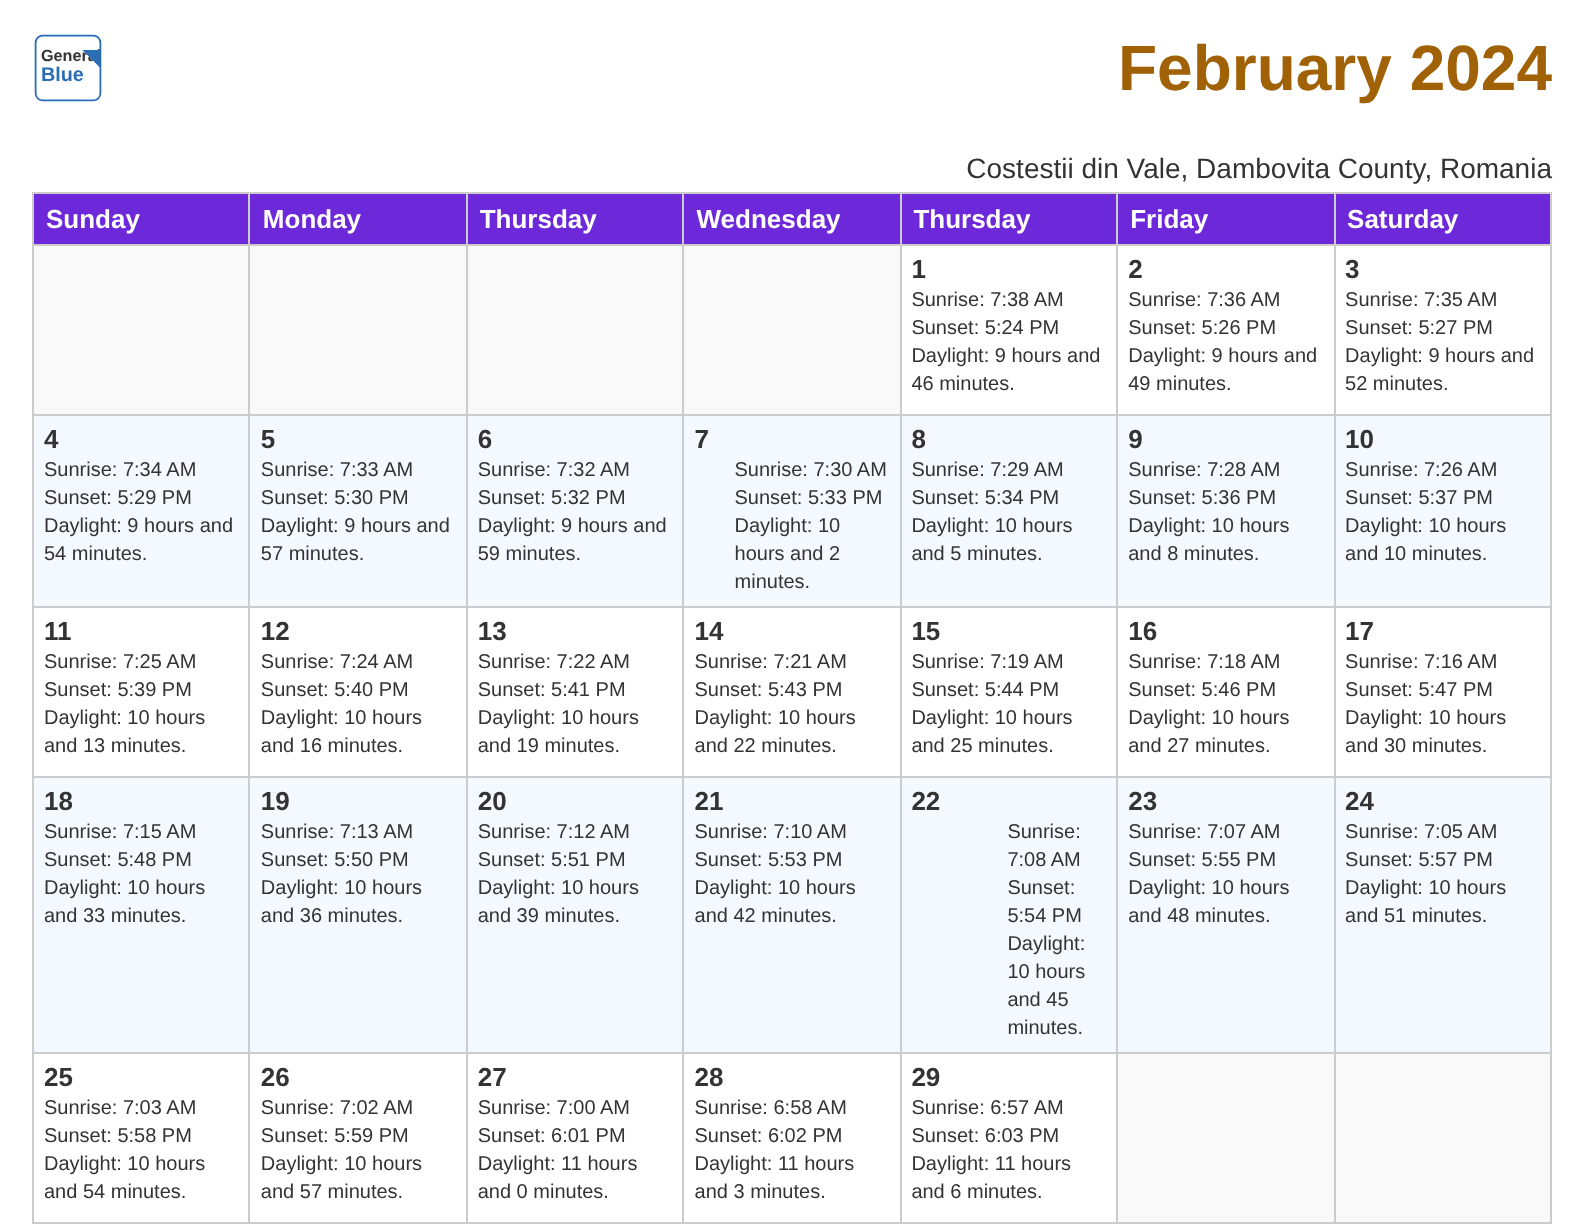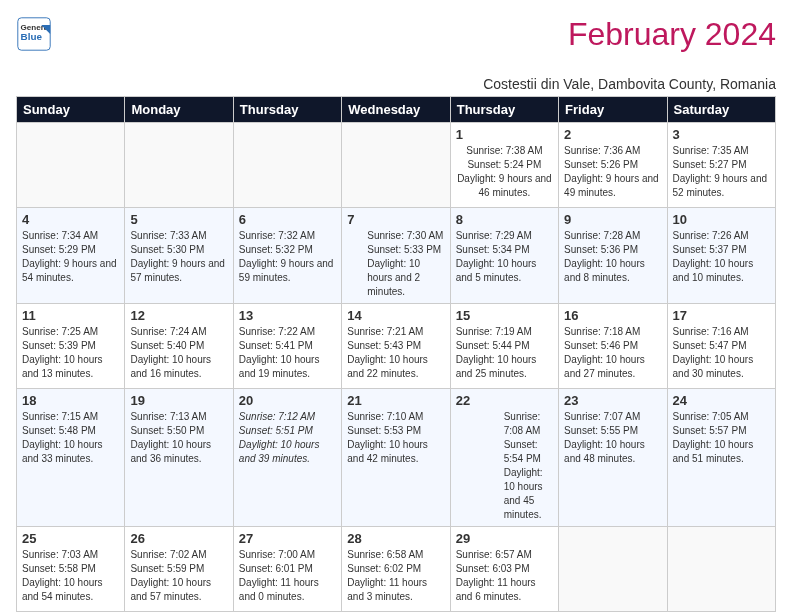--- a/index.html
+++ b/index.html
@@ -23,35 +23,35 @@
     }
     .logo-icon {
       width: 36px;
       height: 36px;
     }
     .title-area {
       text-align: right;
     }
     .month-title {
       font-size: 32px;
-      font-weight: normal;
-      color: #be185d;
+      font-weight: bold;
+      color: #a16207;
     }
     .subtitle {
       font-size: 14px;
       color: #333;
       margin-top: 23px;
     }
     .calendar {
       width: 100%;
       border-collapse: collapse;
       table-layout: fixed;
     }
     .calendar th {
-      background-color: #0f172a;
+      background-color: #6d28d9;
       color: #fff;
       text-align: left;
       padding: 5px 6px;
       font-size: 13px;
       font-weight: bold;
       border: 1px solid #ccc;
     }
     .calendar td {
       vertical-align: top;
       border: 1px solid #ccc;
@@ -108,21 +108,21 @@
       </tr>
   </thead>
   <tbody id="calendar-body">
   <tr>
         <td class="empty-cell"></td>
         <td class="empty-cell"></td>
         <td class="empty-cell"></td>
         <td class="empty-cell"></td>
         <td>
           <div class="day-number">1</div>
-          <div class="day-detail" style="white-space: pre-line; text-align: center;">Sunrise: 7:38 AM
+          <div class="day-detail" style="white-space: pre-line;">Sunrise: 7:38 AM
 Sunset: 5:24 PM
 Daylight: 9 hours and 46 minutes.</div>
         </td>
         <td>
           <div class="day-number">2</div>
           <div class="day-detail" style="white-space: pre-line;">Sunrise: 7:36 AM
 Sunset: 5:26 PM
 Daylight: 9 hours and 49 minutes.</div>
         </td>
         <td>
@@ -228,21 +228,21 @@
 Daylight: 10 hours and 33 minutes.</div>
         </td>
         <td>
           <div class="day-number">19</div>
           <div class="day-detail" style="white-space: pre-line;">Sunrise: 7:13 AM
 Sunset: 5:50 PM
 Daylight: 10 hours and 36 minutes.</div>
         </td>
         <td>
           <div class="day-number">20</div>
-          <div class="day-detail" style="white-space: pre-line; font-style: italic;">Sunrise: 7:12 AM
+          <div class="day-detail" style="white-space: pre-line;">Sunrise: 7:12 AM
 Sunset: 5:51 PM
 Daylight: 10 hours and 39 minutes.</div>
         </td>
         <td>
           <div class="day-number">21</div>
           <div class="day-detail" style="white-space: pre-line;">Sunrise: 7:10 AM
 Sunset: 5:53 PM
 Daylight: 10 hours and 42 minutes.</div>
         </td>
         <td>

